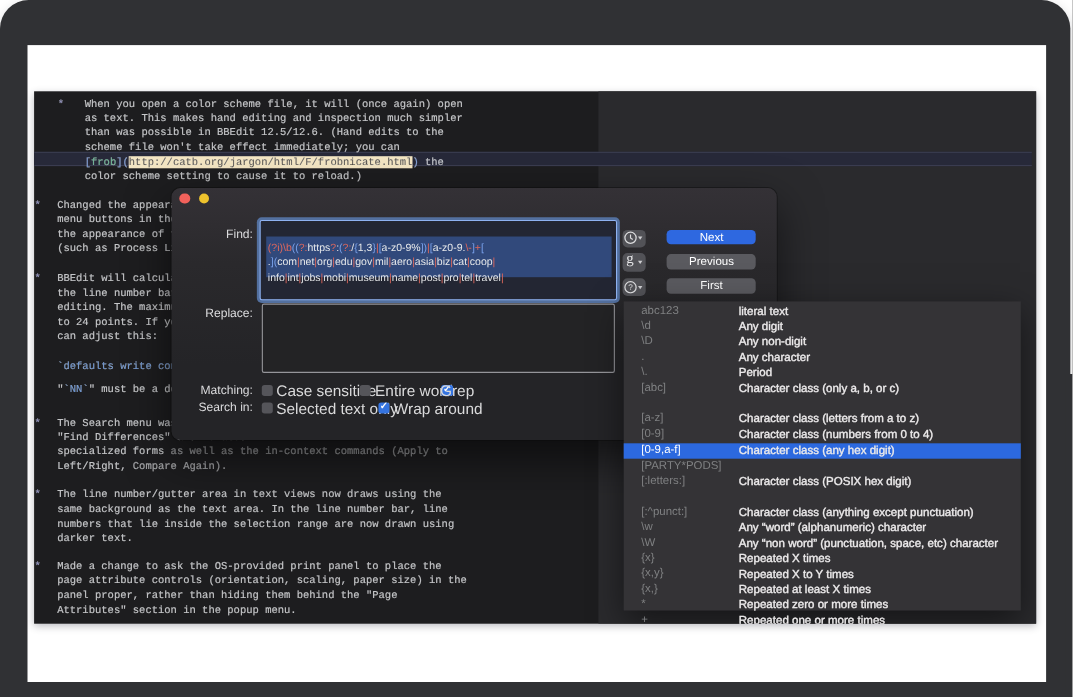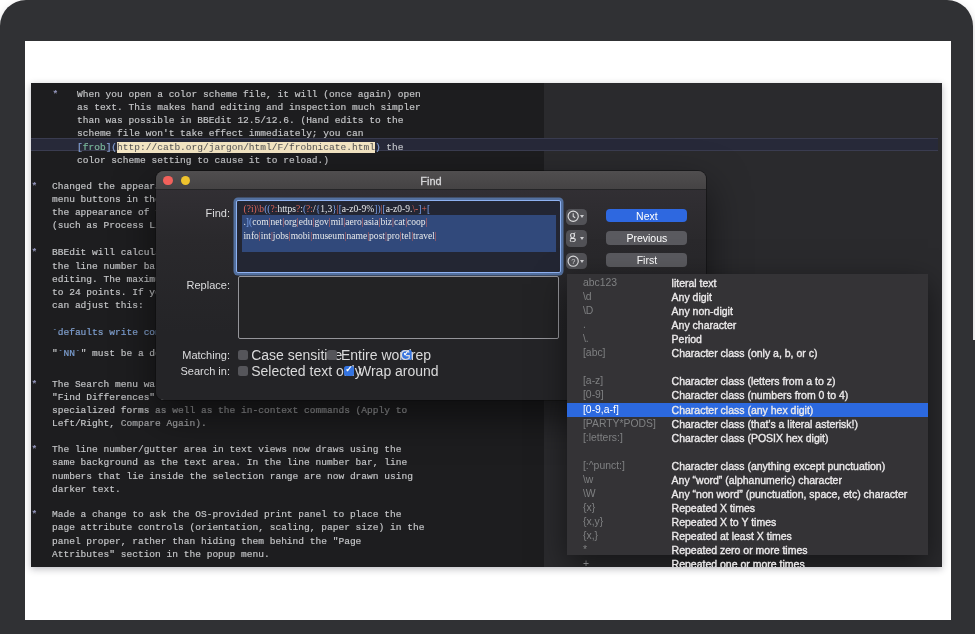--- a/index.html
+++ b/index.html
@@ -21,21 +21,21 @@
   
   #win{position:absolute;left:124.7px;top:88px;width:550px;height:229px;background:linear-gradient(#343136 0%,#2a292c 30%,#242427 70%,#242427 100%);border-radius:8px;box-shadow:0 0 0 1px rgba(10,10,12,.45),0 16px 40px rgba(0,0,0,.55);font-family:"Liberation Sans",sans-serif}
   #titlebar{position:absolute;left:0;top:0;width:100%;height:19px;background:linear-gradient(#504e4f,#454344);border-radius:8px 8px 0 0;border-bottom:1px solid #252527}
   .dot{position:absolute;width:9.6px;height:9.6px;border-radius:50%;top:4.9px}
   .dred{left:7.2px;background:#f2615b}
   .dyel{left:24.7px;background:#eec32d}
   #title{position:absolute;left:0;top:0;width:100%;height:19px;text-align:center;line-height:20px;font-size:11px;font-weight:400;color:#d6d6d8;-webkit-text-stroke:.3px #d6d6d8}
   .lbl{position:absolute;color:#dcdcde;font-size:11px;line-height:13px;text-align:right;left:6px;width:68px}
   #findfield{position:absolute;left:80.5px;top:28.5px;width:325px;height:73px;background:#232633;border:1px solid #8fb2f2;border-radius:2px;box-shadow:0 0 0 2.5px #53709f}
   #findsel{position:absolute;left:86.5px;top:43.5px;width:314px;height:37.5px;background:#31497b}
-  #findtext{position:absolute;left:87.5px;top:31px;font-family:Liberation Serif, serif;font-size:9.55px;line-height:13.3px;white-space:pre;color:#e6e8ea}
+  #findtext{position:absolute;left:87.5px;top:48px;font-family:Liberation Sans, sans-serif;font-size:9.55px;line-height:13.3px;white-space:pre;color:#e6e8ea}
   .r{color:#e0685c}.b{color:#7aa2ec}
   #repfield{position:absolute;left:82.5px;top:105px;width:320.5px;height:63.3px;background:#232325;border:1px solid #95959a;border-radius:2px}
   .sbtn{position:absolute;left:409.8px;width:21.5px;height:16.4px;background:#525257;border-radius:4.5px;color:#e2e2e4}
   .pbtn{position:absolute;left:450.4px;width:81px;height:13.8px;border-radius:4px;font-size:10.5px;color:#fff;text-align:center;line-height:14.2px}
   .caret{position:absolute;right:3px;top:6.5px;width:0;height:0;border-left:2.8px solid transparent;border-right:2.8px solid transparent;border-top:3.4px solid #cfcfd2}
   .cb{position:absolute;width:10.5px;height:10.5px;border-radius:2.5px;background:#55555a}
   .cbon{background:#3574e0}
   .ck{position:absolute;color:#fff;font-size:9px;font-weight:700;left:1.2px;top:-1.8px}
   .cl{position:absolute;color:#dadadb;font-size:14px;line-height:13px;white-space:pre}
   
@@ -89,23 +89,20 @@
 numbers that lie inside the selection range are now drawn using
 darker text.</div>
 
     <div class="mono bullet" style="left:0.2px;top:425.09999999999997px">*</div>
     <div class="mono" style="left:20.7px;top:425.09999999999997px">Made a change to ask the OS-provided print panel to place the
 page attribute controls (orientation, scaling, paper size) in the
 panel proper, rather than hiding them behind the "Page
 Attributes" section in the popup menu.</div>
 
     <div id="win">
-      <div id="titlebar">
-          <span id="title">Find</span>
-        </div>
       <span class="dot dred"></span>
         <span class="dot dyel"></span>
       <div class="lbl" style="top:36px">Find:</div>
       <div class="lbl" style="top:108px">Replace:</div>
       <div class="lbl" style="top:177.5px">Matching:</div>
       <div class="lbl" style="top:193.5px">Search in:</div>
       <div id="findfield"></div>
       <div id="findsel"></div>
       <div id="findtext"><span class="r">(?i)\b</span><span class="b">((</span><span class="r">?:</span>https<span class="r">?</span>:<span class="b">(</span><span class="r">?:</span>/<span class="b">{</span>1,3<span class="b">}</span><span class="r">|</span><span class="b">[</span>a-z0-9%<span class="b">])</span><span class="r">|</span><span class="b">[</span>a-z0-9.<span class="r">\-</span><span class="b">]</span><span class="r">+</span><span class="b">[</span>
 .<span class="b">](</span>com<span class="r">|</span>net<span class="r">|</span>org<span class="r">|</span>edu<span class="r">|</span>gov<span class="r">|</span>mil<span class="r">|</span>aero<span class="r">|</span>asia<span class="r">|</span>biz<span class="r">|</span>cat<span class="r">|</span>coop<span class="r">|</span>
@@ -183,21 +180,20 @@
       <div class="row" style="top:114.4px">
           <span class="tok">[0-9]</span>
           <span class="dsc">Character class (numbers from 0 to 4)</span>
         </div>
       <div class="row" style="top:128.5px">
           <span class="tok" style="color:#fff">[0-9,a-f]</span>
           <span class="dsc">Character class (any hex digit)</span>
         </div>
       <div class="row" style="top:142.5px">
           <span class="tok">[PARTY*PODS]</span>
-          <span class="dsc">Character class (that's a literal asterisk!)</span>
         </div>
       <div class="row" style="top:156.5px">
           <span class="tok">[:letters:]</span>
           <span class="dsc">Character class (POSIX hex digit)</span>
         </div>
       <div class="row" style="top:184.6px">
           <span class="tok">[:^punct:]</span>
           <span class="dsc">Character class (anything except punctuation)</span>
         </div>
       <div class="row" style="top:198.6px">

